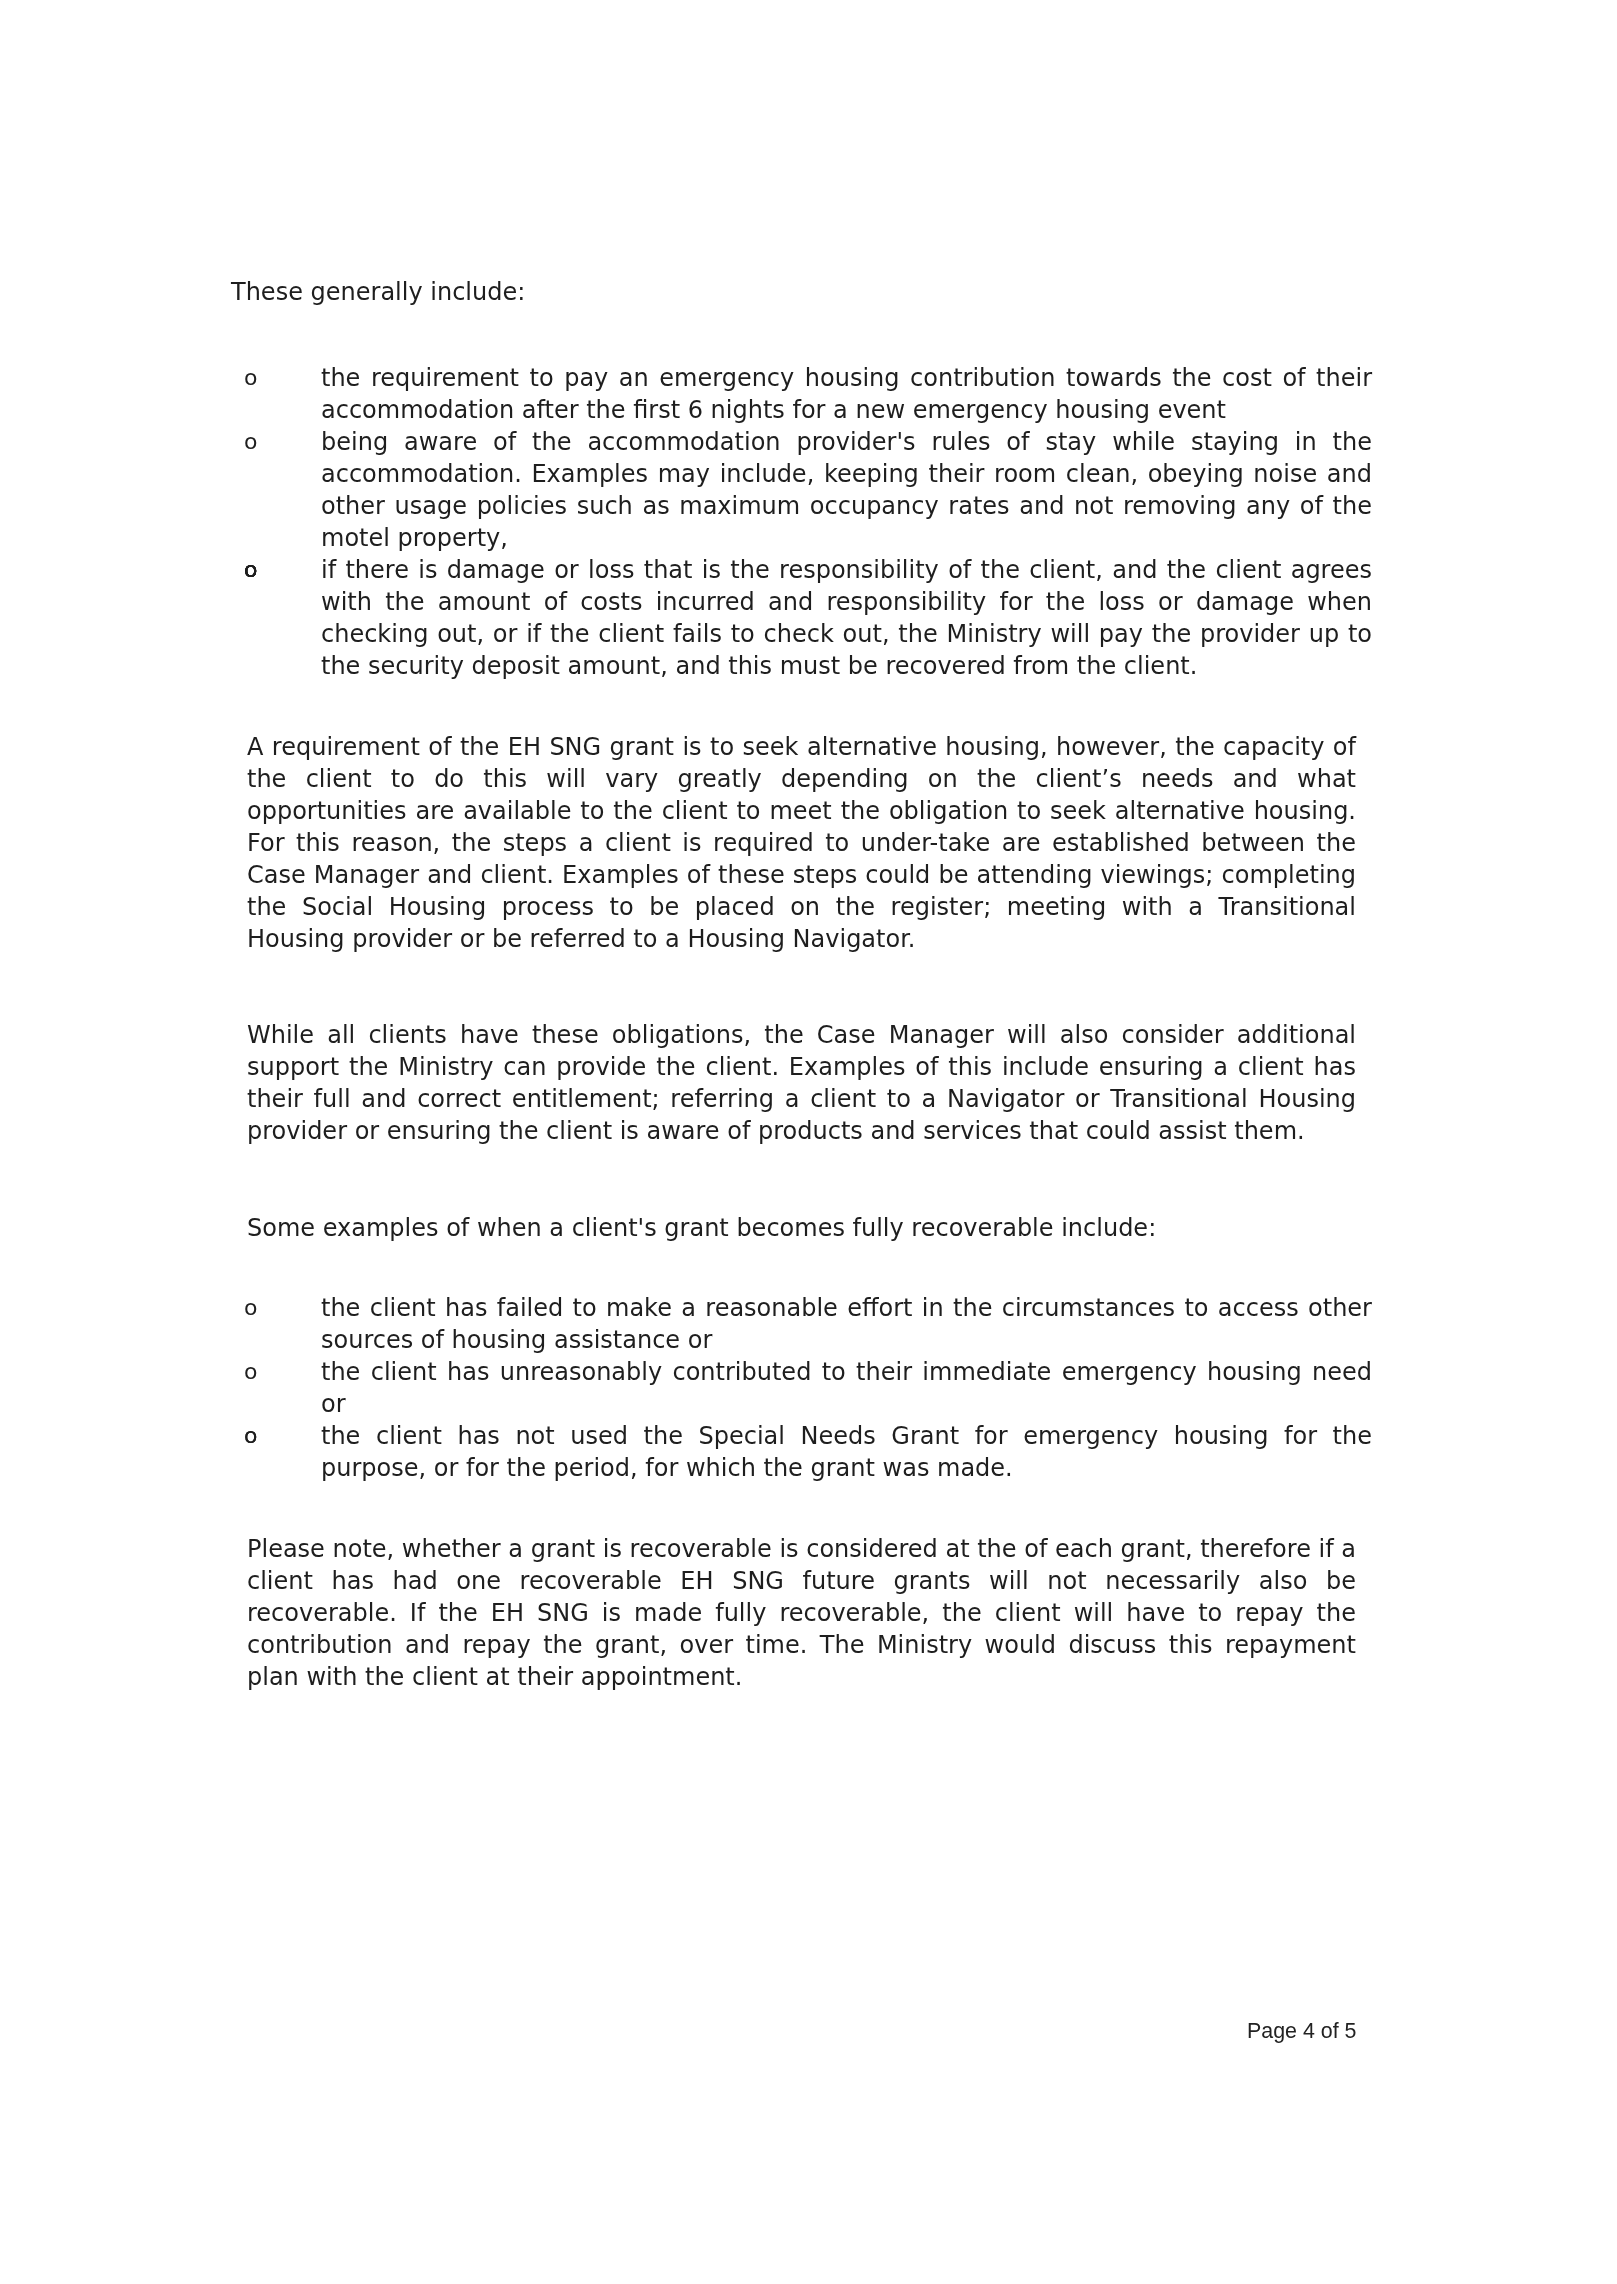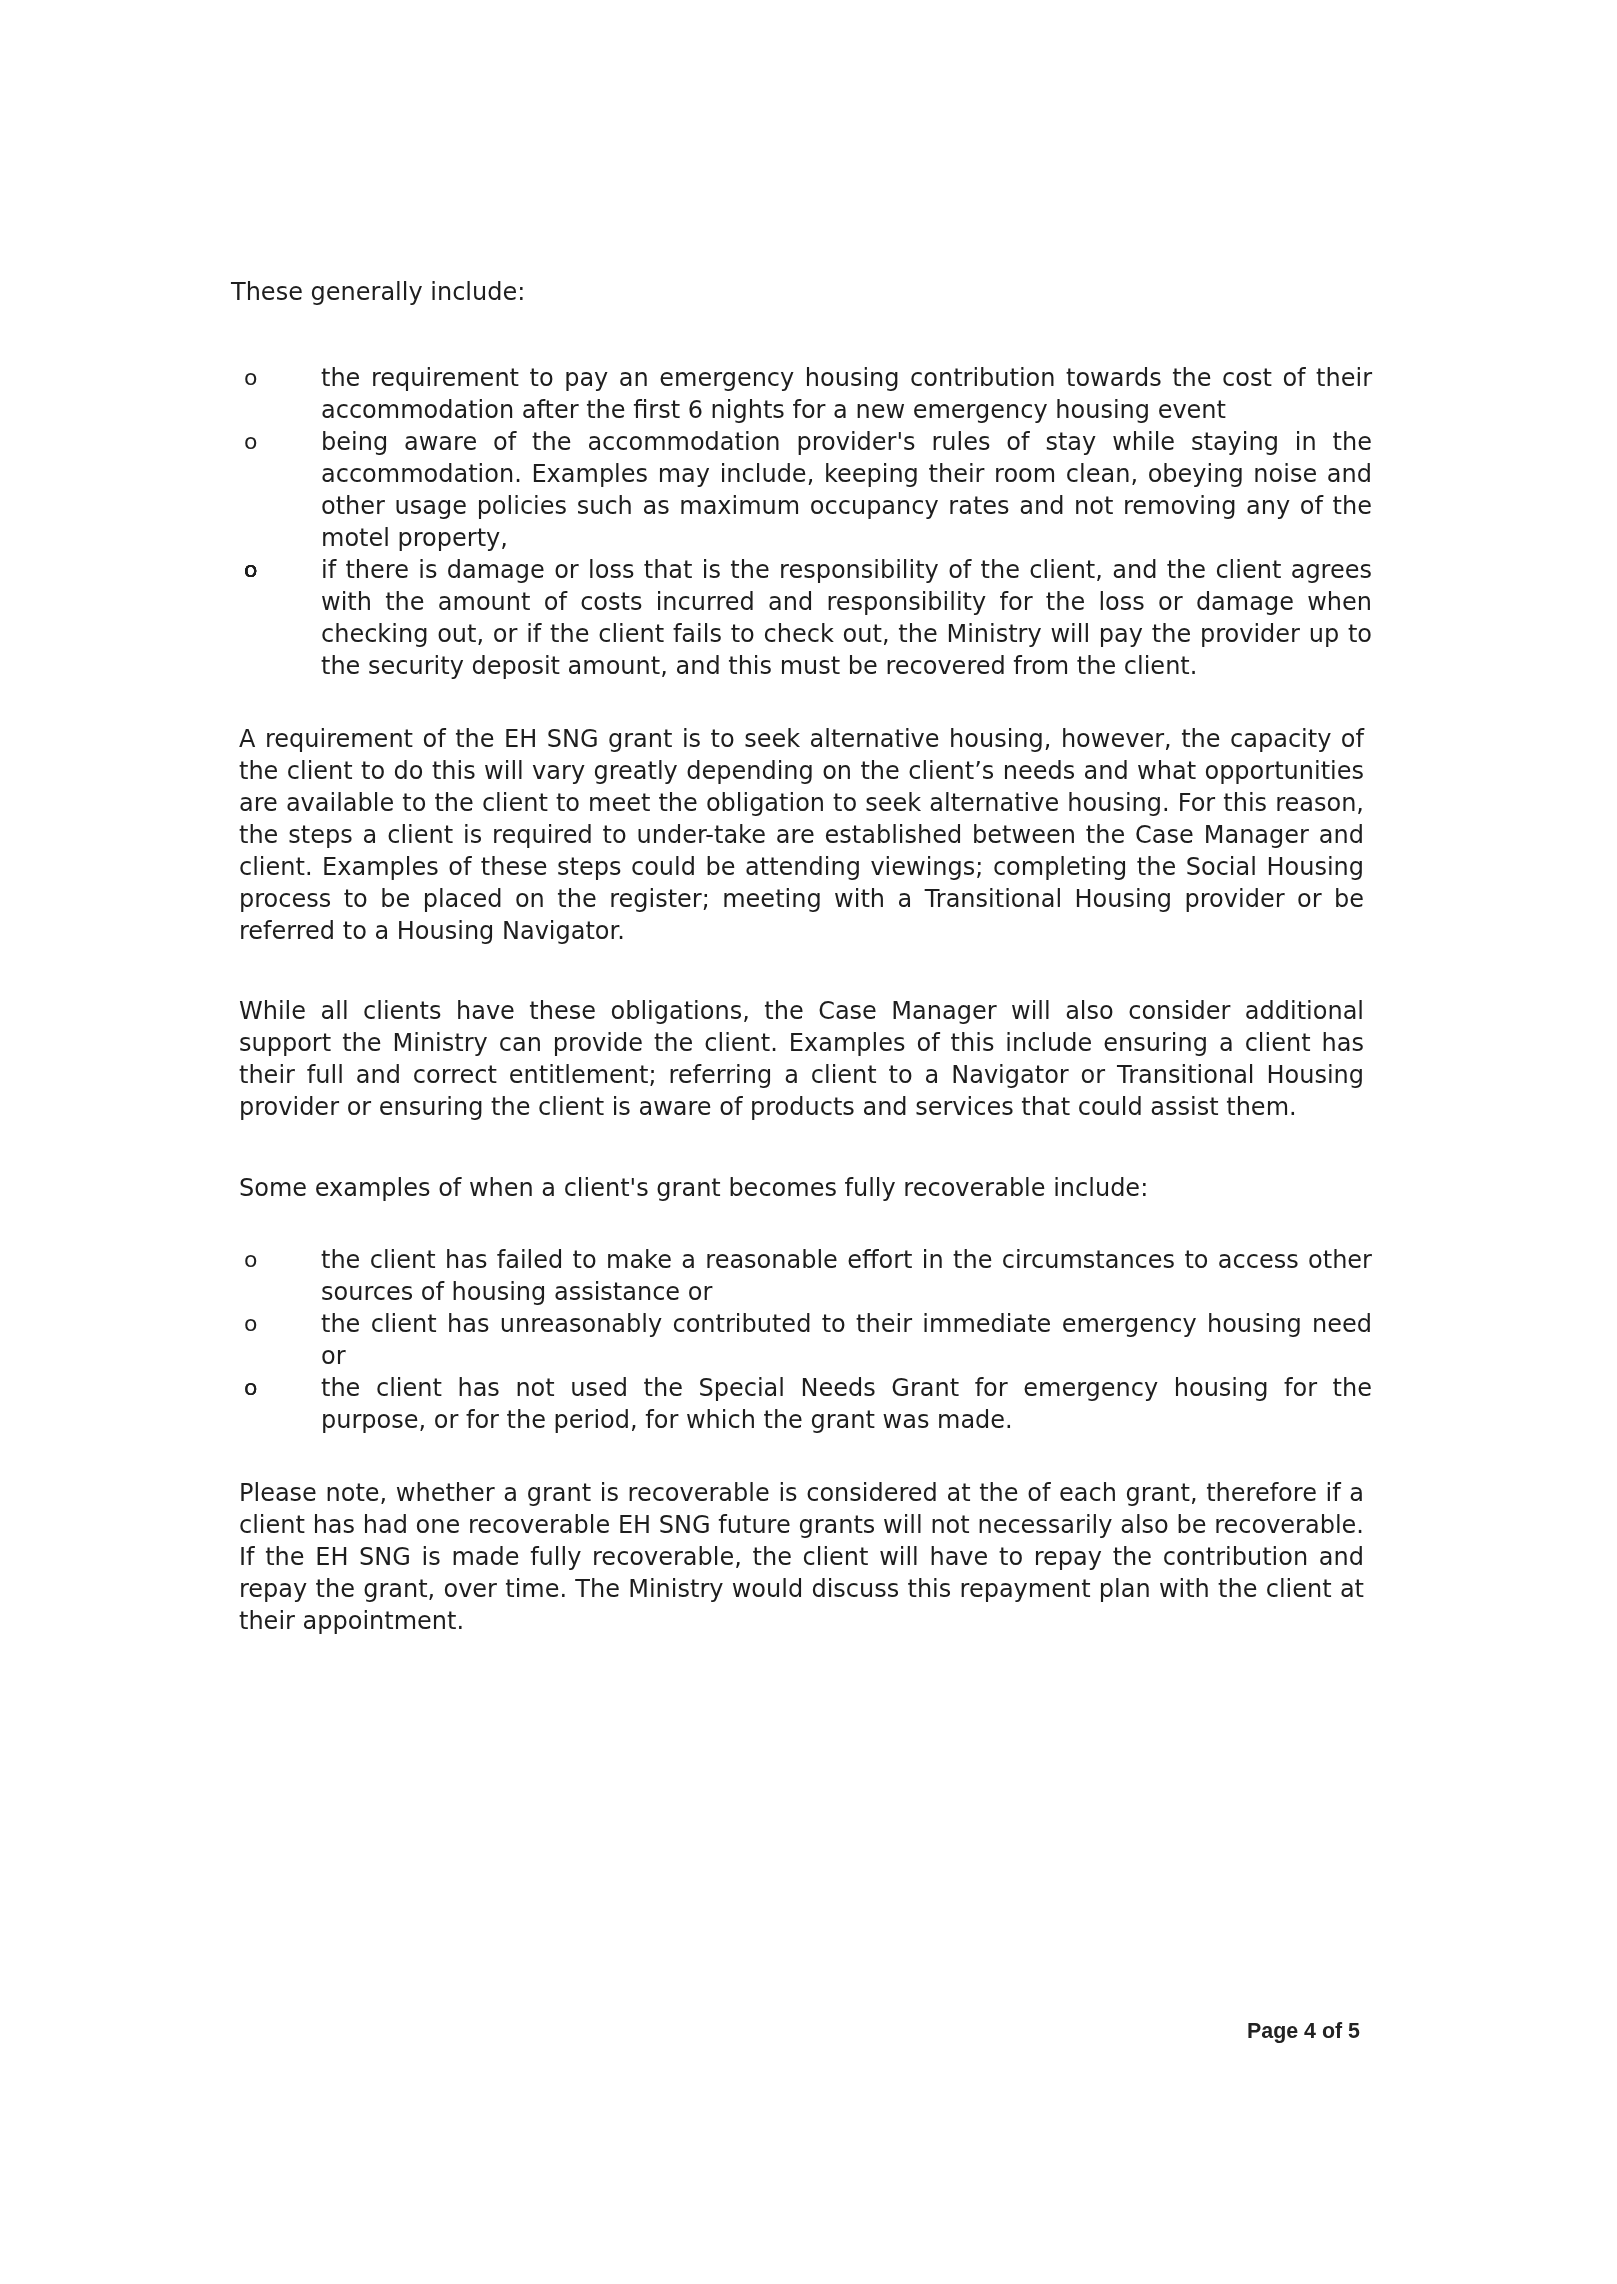--- a/index.html
+++ b/index.html
@@ -4,33 +4,33 @@
 <style>
   html, body { margin: 0; padding: 0; background: #ffffff; }
   body {
     width: 1618px; height: 2284px; position: relative; overflow: hidden;
     font-family: "DejaVu Sans", sans-serif; color: #1e1e1e;
   }
   .page {
     position: absolute; left: 231px; top: 276px; width: 1141px;
     font-size: 24px; line-height: 32px;
   }
-  .para { margin: 8px; text-align: justify; }
+  .para { margin: 16px; text-align: justify; }
   .intro { margin: 0 0 54px 0; }
   ul.bullets { list-style: none; margin: 0; padding: 0; }
   ul.bullets li {
     position: relative; padding-left: 90px; text-align: justify;
   }
   ul.bullets li .bullet {
     position: absolute; left: 13px; top: 0; font-size: 22px;
   }
   .gap { height: 32.5px; }
   .footer {
     position: absolute; left: 1247px; top: 2019px; width: 130px;
-    font-family: "Liberation Sans", sans-serif; font-size: 21.4px; color: #222; font-weight: bold;
+    font-family: "Liberation Sans", sans-serif; font-size: 21.4px; color: #222;
   }
 </style>
 </head>
 <body>
 
 <div class="page">
   <p class="para intro">These generally include:</p>
 
   <ul class="bullets">
     <li><span class="bullet">o</span><span>the requirement to pay an emergency housing contribution towards the cost of their accommodation after the first 6 nights for a new emergency housing event</span></li>

